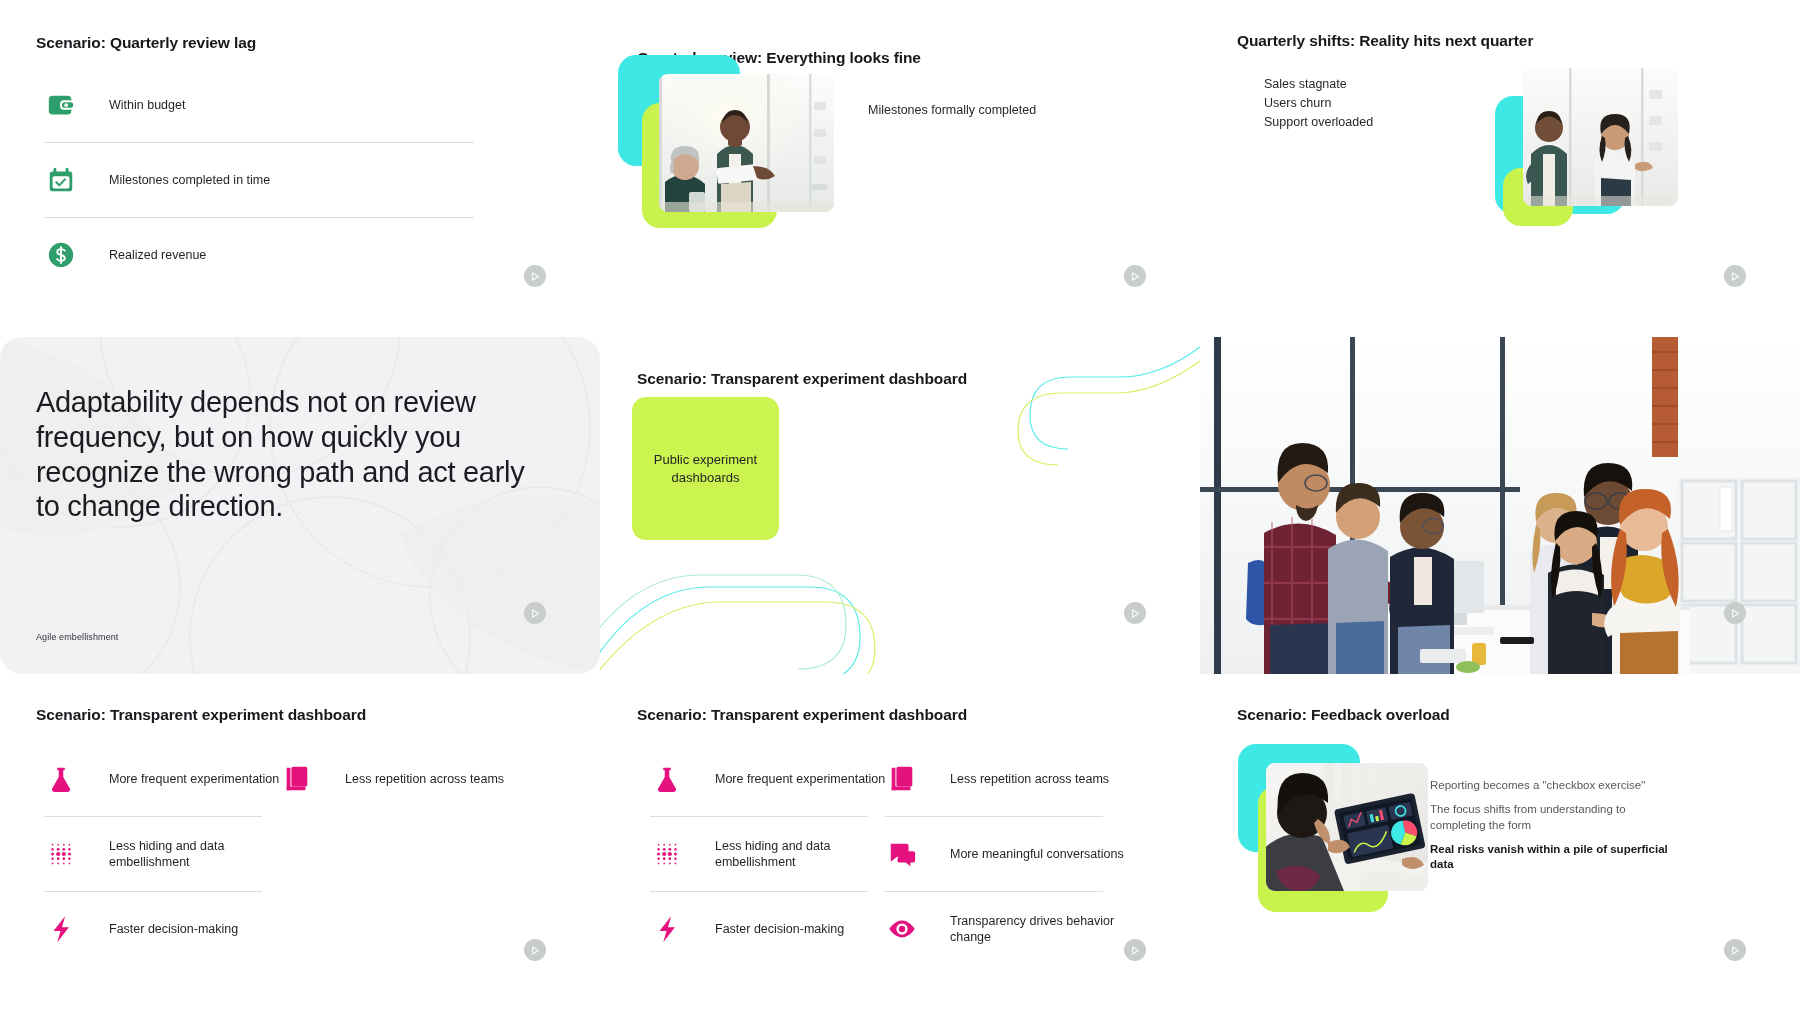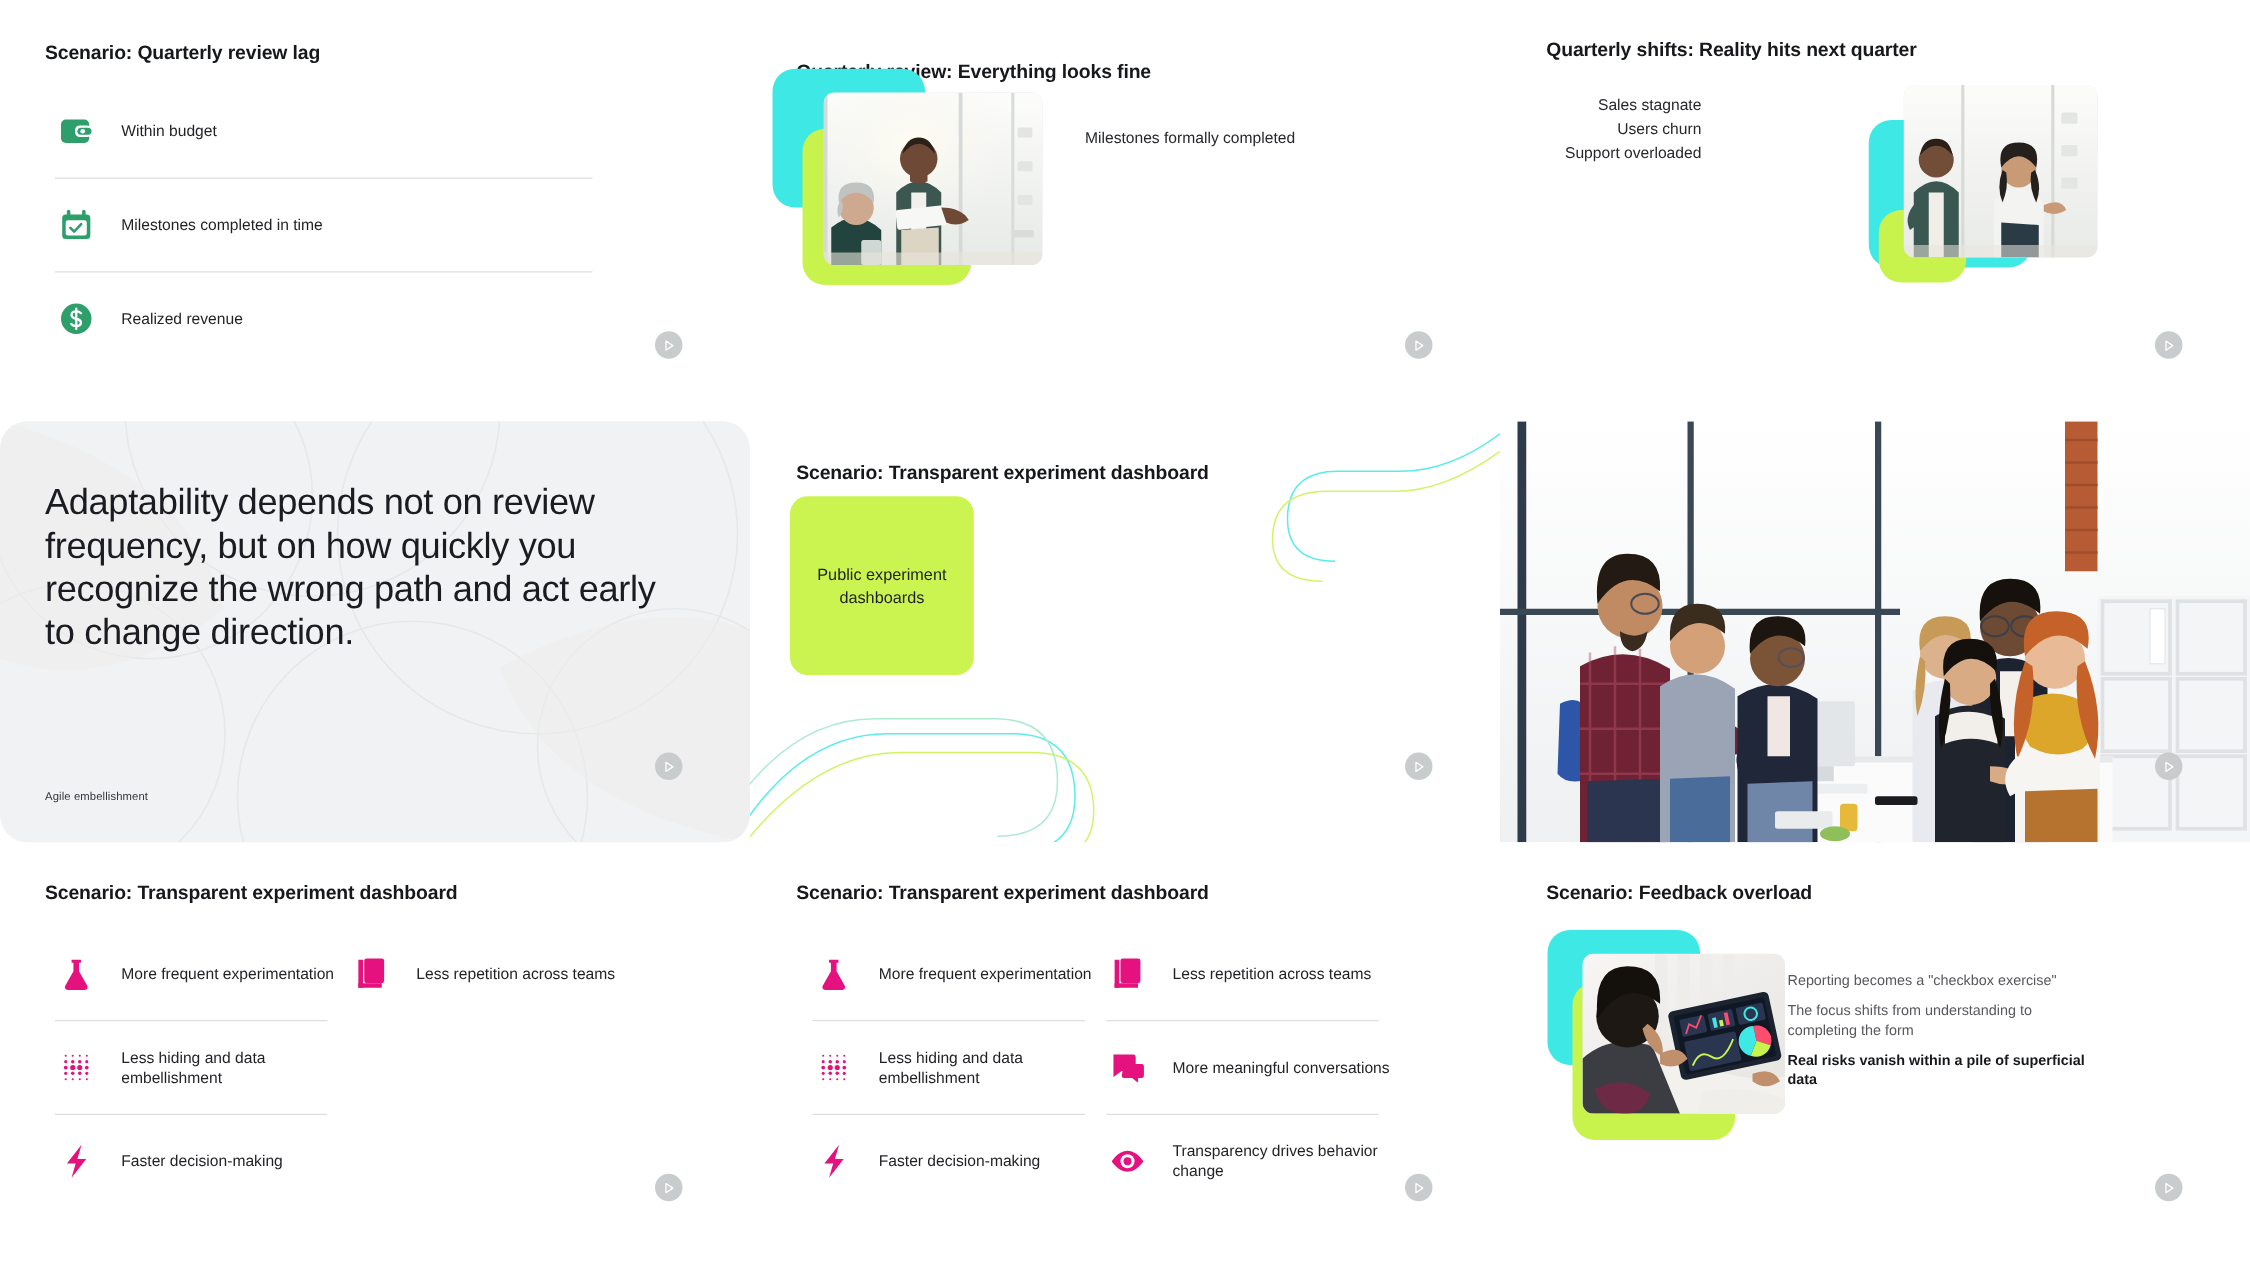--- a/index.html
+++ b/index.html
@@ -41,21 +41,21 @@
     color: #16181c;
     letter-spacing: -0.1px;
     position: absolute;
   }
 
   
   .feature-col { position: absolute; }
   .feature-row {
     display: flex;
     align-items: center;
-    gap: 19px;
+    gap: 31px;
     height: 74px;
   }
   .feature-row .ficon {
     width: 34px; height: 34px;
     flex: 0 0 34px;
     display: flex; align-items: center; justify-content: center;
   }
   .feature-row .ficon svg { display: block; }
   .feature-label {
     font-size: 12.5px;
@@ -268,21 +268,21 @@
     <div class="play-badge">
       <svg viewBox="0 0 12 12">
           <path d="M3 2l6 4-6 4z" fill="none" stroke="#ffffff" stroke-width="1.1" stroke-linejoin="round"></path>
         </svg>
     </div>
   </div>
 
   <div class="slide">
     <div class="slide-title" style="left:37px; top:32px;">Quarterly shifts: Reality hits next quarter</div>
 
-    <div class="bullet-list" style="left:52px; top:75px;text-align:right;">
+    <div class="bullet-list" style="left:64px; top:75px;">
       <div>Sales stagnate</div>
       <div>Users churn</div>
       <div>Support overloaded</div>
     </div>
 
     <div class="photo-stack" style="left:295px; top:60px; width:270px; height:190px;">
       <div class="shape-cyan" style="left:0px; top:36px; width:130px; height:118px;"></div>
       <div class="shape-lime" style="left:8px; top:108px; width:70px; height:58px;"></div>
       <div class="photo-frame" style="left:28px; top:8px; width:155px; height:138px;">
         <svg viewBox="0 0 155 138" preserveAspectRatio="xMidYMid slice">

